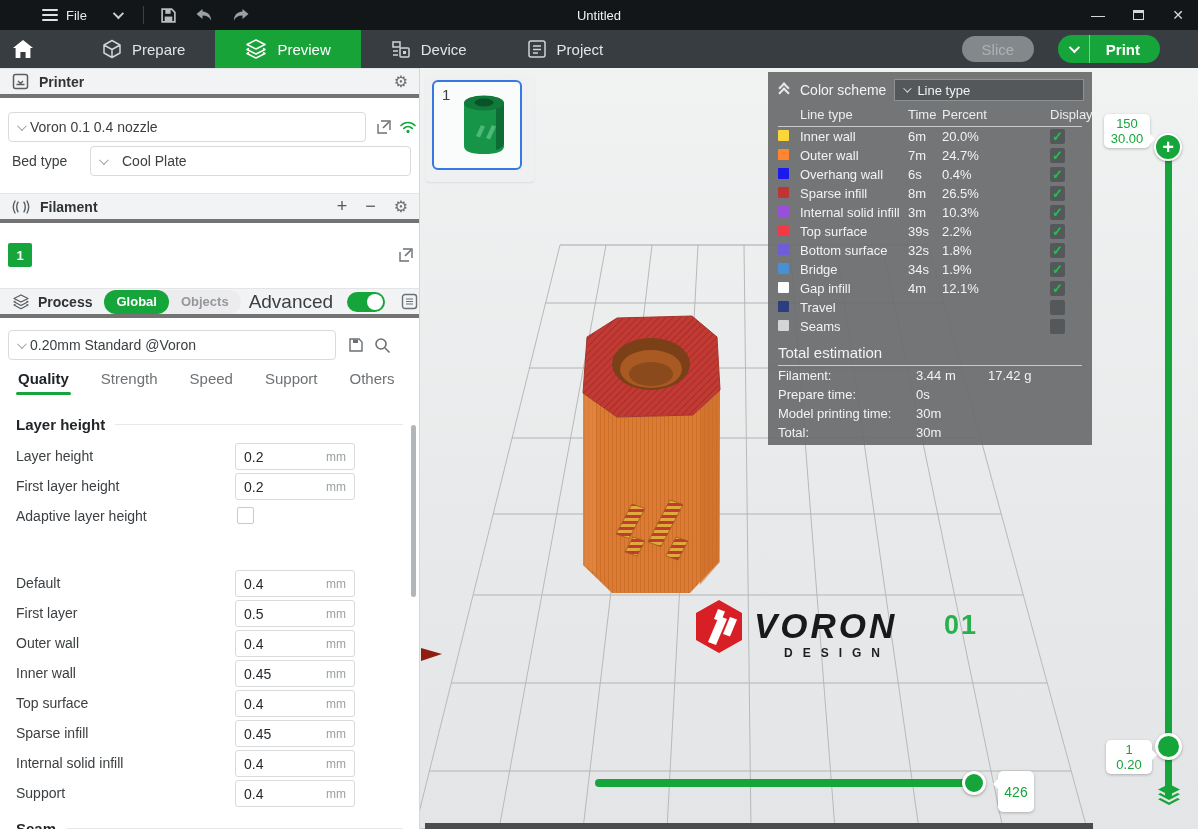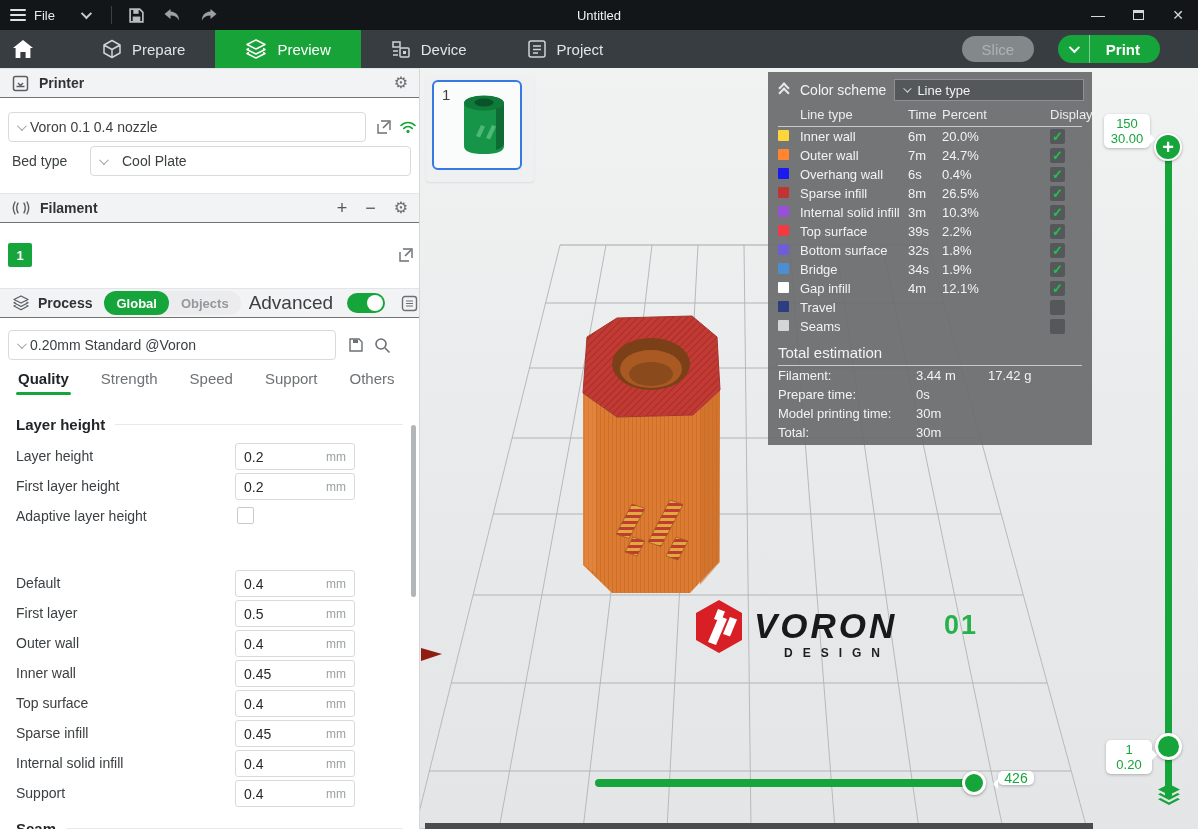--- a/index.html
+++ b/index.html
@@ -1,20 +1,20 @@
 <!DOCTYPE html>
 <html style="--accent: #16a53a; --tab-active: #17a338; --legend-check: #22c34b; --model-body: #dd7b33; --model-top: #c23a33; --logo-red: #d81f26; --plate-number-green: #27b14c;"><head>
 <meta charset="utf-8">
 <style>
   * { margin:0; padding:0; box-sizing:border-box; }
   html,body { width:1198px; height:829px; overflow:hidden; font-family:"Liberation Sans",sans-serif; background:#e9eaea; }
   #app { position:relative; width:1198px; height:829px; }
 
   
-  .titlebar { position:absolute; left:0; top:0; width:1198px; height:30px; background:#121619; display:flex; align-items:center; color:#e8eaec; font-size:13px; z-index:50; }
+  .titlebar { position:absolute; left:0; top:0; width:1198px; height:30px; background:#121619; display:flex; align-items:center; color:#e8eaec; font-size:13px; z-index:50;padding-left:32px; }
   .tb-left { display:flex; align-items:center; gap:8px; padding-left:10px; }
   .hamburger { width:16px; height:12px; display:flex; flex-direction:column; justify-content:space-between; cursor:pointer; }
   .hamburger span { display:block; height:2px; background:#dfe2e4; border-radius:1px; }
   .chev { width:8px; height:8px; border-right:2px solid #c7cbce; border-bottom:2px solid #c7cbce; transform:rotate(45deg) translateY(-2px); display:inline-block; }
   .tb-sep { width:1px; height:18px; background:#3a4044; margin:0 14px 0 22px; }
   .tb-ico { color:#9aa0a4; width:22px; height:20px; display:flex; align-items:center; justify-content:center; margin-right:14px; cursor:pointer; }
   .tb-title { position:absolute; left:0; right:0; text-align:center; color:#f0f2f3; font-size:13px; pointer-events:none; }
   .tb-right { margin-left:auto; display:flex; align-items:center; height:100%; }
   .winbtn { width:40px; height:30px; display:flex; align-items:center; justify-content:center; color:#d4d8da; cursor:pointer; font-size:14px; }
   .maxbox { width:11px; height:10px; border:1.5px solid #d4d8da; border-top-width:3px; }
@@ -28,21 +28,21 @@
   .mode-tab.active .t-ico { color:#fff; }
   .tabbar-right { margin-left:auto; display:flex; align-items:center; gap:24px; padding-right:38px; }
   .slice-btn { width:72px; height:26px; border-radius:14px; background:#83888b; color:#adb2b5; font-size:15px; display:flex; align-items:center; justify-content:center; cursor:default; }
   .print-btn { height:28px; border-radius:14px; background:var(--accent,#16a53a); display:flex; align-items:center; overflow:hidden; cursor:pointer; }
   .print-chev { width:32px; height:28px; display:flex; align-items:center; justify-content:center; border-right:1px solid rgba(255,255,255,.45); }
   .print-chev .chev { border-color:#fff; }
   .print-label { color:#fff; font-size:15px; font-weight:700; padding:0 20px 0 16px; }
 
   
   .sidebar { position:absolute; left:0; top:68px; width:420px; height:761px; background:#fff; border-right:1px solid #d5d7d8; z-index:40; overflow:hidden; }
-  .sec-hdr { position:absolute; left:0; width:420px; height:30px; background:#f2f3f4; border-top:1px solid #e2e4e5; border-bottom:1px solid #737373; display:flex; align-items:center; gap:10px; padding:0 12px; font-size:14px; color:#303336; font-weight:700; }
+  .sec-hdr { position:absolute; left:0; width:420px; height:30px; background:#f2f3f4; border-top:1px solid #e2e4e5; border-bottom:4px solid #737373; display:flex; align-items:center; gap:10px; padding:0 12px; font-size:14px; color:#303336; font-weight:700; }
   .sec-hdr .s-ico { color:#595e62; display:flex; }
   .hdr-right { margin-left:auto; display:flex; align-items:center; gap:18px; }
   .gear { font-size:16px; color:#6b7074; line-height:1; cursor:pointer; font-weight:400; }
   .pm { font-size:18px; color:#55595c; cursor:pointer; font-weight:400; }
   .combo { position:absolute; height:30px; border:1px solid #d8dadc; border-radius:4px; background:#fff; display:flex; align-items:center; gap:6px; padding:0 8px; font-size:14px; color:#3c4043; cursor:pointer; }
   .combo .chev { border-color:#9aa0a4; border-width:1.5px; width:7px; height:7px; }
   .mini-ico { position:absolute; width:20px; height:20px; color:#6b7074; display:flex; align-items:center; justify-content:center; cursor:pointer; }
   .label14 { position:absolute; font-size:14px; color:#3c4043; }
   .slot { position:absolute; width:24px; height:24px; background:var(--accent,#16a53a); color:#fff; font-size:13px; font-weight:700; display:flex; align-items:center; justify-content:center; border-radius:2px; }
   .scope-pill { position:absolute; height:24px; background:#ececee; border-radius:13px; display:flex; align-items:center; cursor:pointer; }
@@ -71,21 +71,21 @@
   .thumb-card { position:absolute; left:6px; top:6px; width:90px; height:90px; background:#fafbfb; border:2px solid #3779e3; border-radius:6px; cursor:pointer; }
   .thumb-idx { position:absolute; left:8px; top:4px; font-size:15px; color:#3c4043; }
   .logo-word { position:absolute; left:334px; top:538px; font-size:35px; font-weight:800; letter-spacing:3px; color:#17191b;font-style:italic; }
   .logo-sub { position:absolute; left:364px; top:578px; font-size:12px; font-weight:600; letter-spacing:10px; color:#1c1e20; }
   .plate-num { position:absolute; left:524px; top:542px; font-size:27px; font-weight:800; color:var(--plate-number-green,#27b14c); letter-spacing:2px; }
 
   
   .hslider { position:absolute; left:175px; top:707px; width:390px; height:16px; }
   .hslider .track { position:absolute; left:0; top:4px; width:390px; height:8px; border-radius:4px; background:var(--accent,#16a53a); cursor:pointer; }
   .hslider .handle { position:absolute; left:367px; top:-4px; width:24px; height:24px; border-radius:50%; background:var(--accent,#16a53a); border:3px solid #fff; box-shadow:0 1px 3px rgba(0,0,0,.35); cursor:grab; }
-  .hbubble { position:absolute; left:578px; top:703px; min-width:36px; height:14px; background:#fff; border-radius:5px; box-shadow:0 1px 3px rgba(0,0,0,.25); color:var(--accent,#16a53a); font-size:14px; display:flex; align-items:center; justify-content:center; padding:0 6px; }
+  .hbubble { position:absolute; left:578px; top:703px; min-width:36px; height:41px; background:#fff; border-radius:5px; box-shadow:0 1px 3px rgba(0,0,0,.25); color:var(--accent,#16a53a); font-size:14px; display:flex; align-items:center; justify-content:center; padding:0 6px; }
   .hbubble::before { content:""; position:absolute; left:-5px; top:8px; border:5px solid transparent; border-right-color:#fff; border-left:0; }
 
   
   .legend { position:absolute; left:768px; top:72px; width:324px; height:373px; background:rgba(106,108,110,.93); color:#f2f3f3; z-index:30; font-size:13px; padding:5px 0 0 0; }
   .lg-hdr { display:flex; align-items:center; gap:8px; padding:2px 8px 6px 10px; }
   .dbl-chev { width:14px; height:12px; position:relative; cursor:pointer; }
   .dbl-chev i { position:absolute; left:2px; width:8px; height:8px; border-left:2px solid #e8e9e9; border-top:2px solid #e8e9e9; transform:rotate(45deg); }
   .dbl-chev i:nth-child(1){ top:0; } .dbl-chev i:nth-child(2){ top:5px; }
   .lg-hdr .lg-title { font-size:14px; }
   .lg-dd { flex:1; height:22px; background:#55585a; border:1px solid #8e9193; display:flex; align-items:center; gap:8px; padding:0 8px; font-size:13px; cursor:pointer; }

